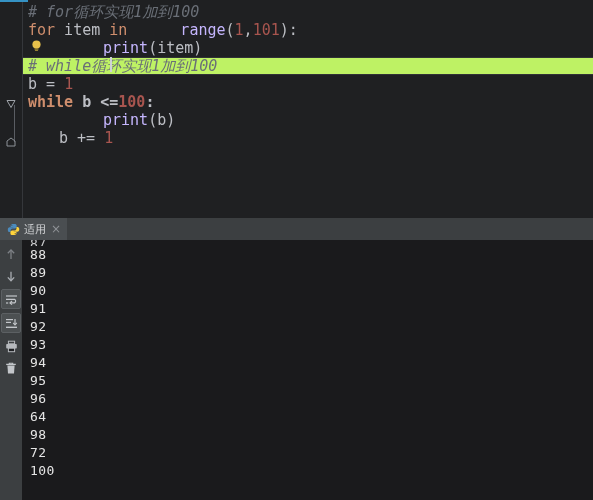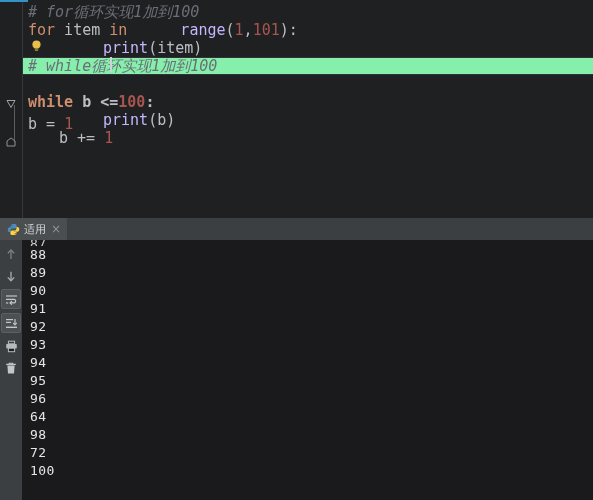--- a/index.html
+++ b/index.html
@@ -96,21 +96,21 @@
     font-size: 15px;
     white-space: pre;
     letter-spacing: 0px;
   }
   .code-line .txt {
     display: inline-block;
     padding-left: 28px;
   }
 
   .line-highlight {
-    background: #86efac;
+    background: #bef264;
     box-shadow: inset 0 1px 0 #303236, inset 0 -1px 0 #303236;
   }
 
   
   .tok-comment { color: #6a6f77; font-style: italic; }
   .tok-keyword { color: #cf8e6d; }
   .tok-default { color: #bcbec4; }
   .tok-func    { color: #c4b5fd; padding-left: 44px; }
   .tok-number  { color: #a8554f; }
   .tok-punc    { color: #bcbec4; }
@@ -254,21 +254,21 @@
       <svg width="11" height="11" viewBox="0 0 11 11">
         <path d="M5.5 1.5 L9.5 4.5 L9.5 9.5 L1.5 9.5 L1.5 4.5 Z" fill="none" stroke="#8d9197" stroke-width="1"></path>
       </svg>
     </div>
 
     <div class="code-area">
         <div class="code-line" style="top: 3px;"><span class="txt" style="padding-left: 28px;"><span class="tok-comment"># for循环实现1加到100</span></span></div>
         <div class="code-line" style="top: 21px;"><span class="txt" style="padding-left: 28px;"><span class="tok-keyword">for</span><span class="tok-default"> item </span><span class="tok-keyword">in</span><span class="tok-func"> range</span><span class="tok-punc">(</span><span class="tok-number">1</span><span class="tok-punc">,</span><span class="tok-number">101</span><span class="tok-punc">):</span></span></div>
         <div class="code-line" style="top: 39px;"><span class="txt" style="padding-left: 59px;"><span class="tok-func">print</span><span class="tok-default">(item)</span></span></div>
         <div class="code-line line-highlight" style="top: 57px;"><span class="txt" style="padding-left: 28px;"><span class="tok-comment"># while循环实现1加到100</span></span></div>
-        <div class="code-line" style="top: 75px;"><span class="txt" style="padding-left: 28px; margin-top: 40px;"><span class="tok-default">b </span><span class="tok-punc">= </span><span class="tok-number">1</span></span></div>
+        <div class="code-line" style="top: 75px;"><span class="txt" style="padding-left: 28px;"><span class="tok-default">b </span><span class="tok-punc">= </span><span class="tok-number">1</span></span></div>
         <div class="code-line" style="top: 93px;"><span class="txt" style="padding-left: 28px; font-weight: bold;"><span class="tok-keyword">while</span><span class="tok-default"> b </span><span class="tok-punc">&lt;=</span><span class="tok-number">100</span><span class="tok-punc">:</span></span></div>
         <div class="code-line" style="top: 111px;"><span class="txt" style="padding-left: 59px;"><span class="tok-func">print</span><span class="tok-default">(b)</span></span></div>
         <div class="code-line" style="top: 129px;"><span class="txt" style="padding-left: 59px;"><span class="tok-default">b </span><span class="tok-punc">+= </span><span class="tok-number">1</span></span></div>
       </div>
 
     <div class="bulb" style="left:31px; top:40px;">
       <svg width="11" height="12" viewBox="0 0 11 12">
         <ellipse cx="5.5" cy="4.6" rx="4.1" ry="4.1" fill="#e8c14b"></ellipse>
         <rect x="3.4" y="8.2" width="4.2" height="1.5" rx="0.6" fill="#9c8431"></rect>
         <rect x="3.9" y="9.9" width="3.2" height="1.2" rx="0.5" fill="#9c8431"></rect>

